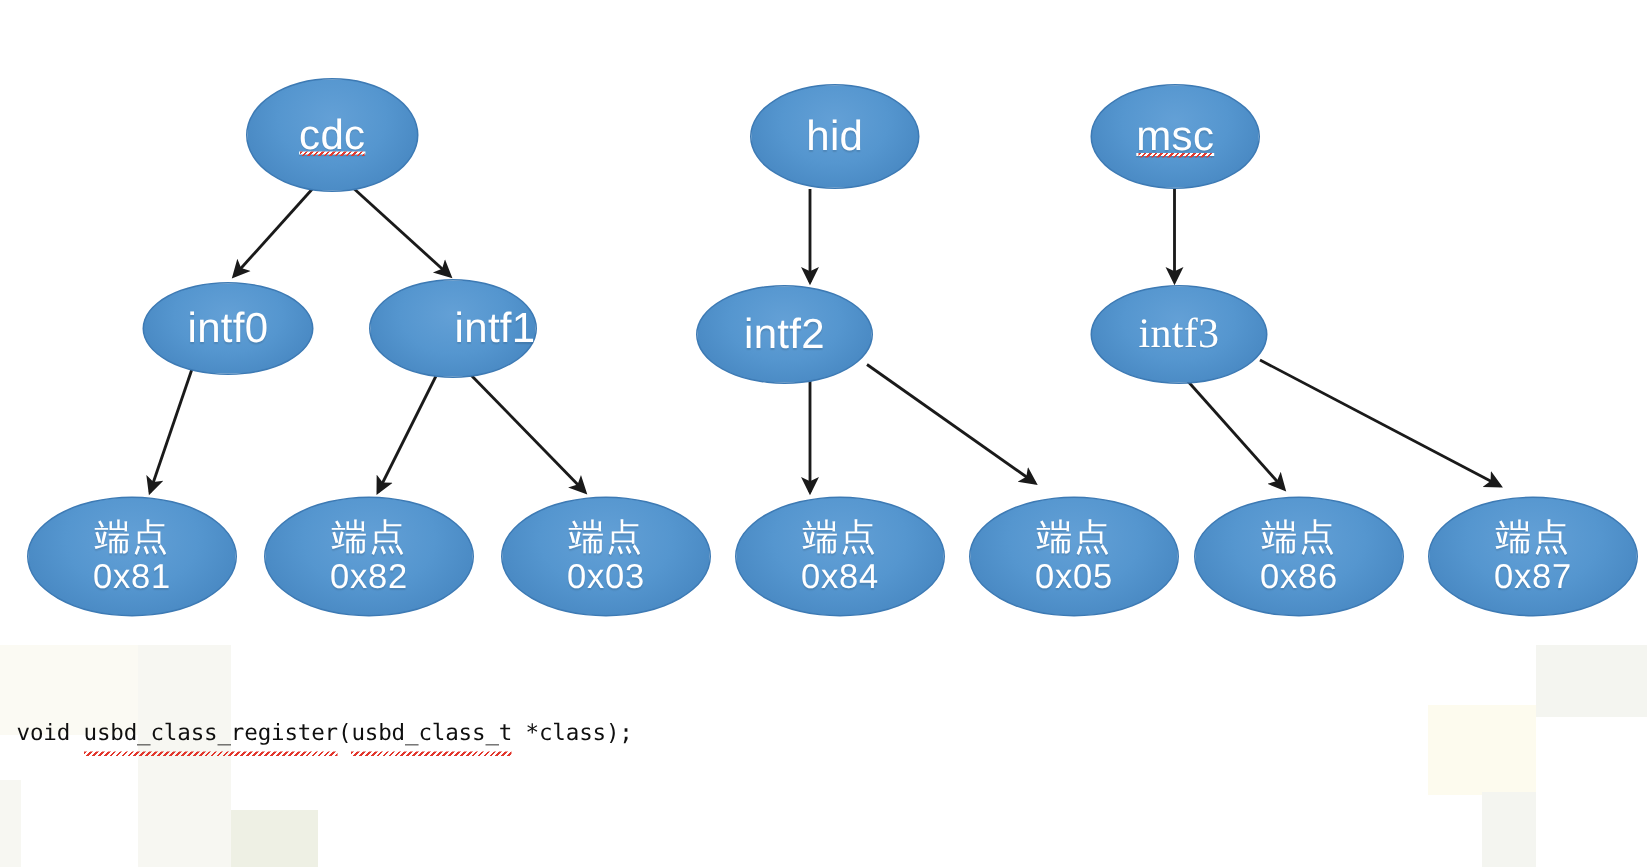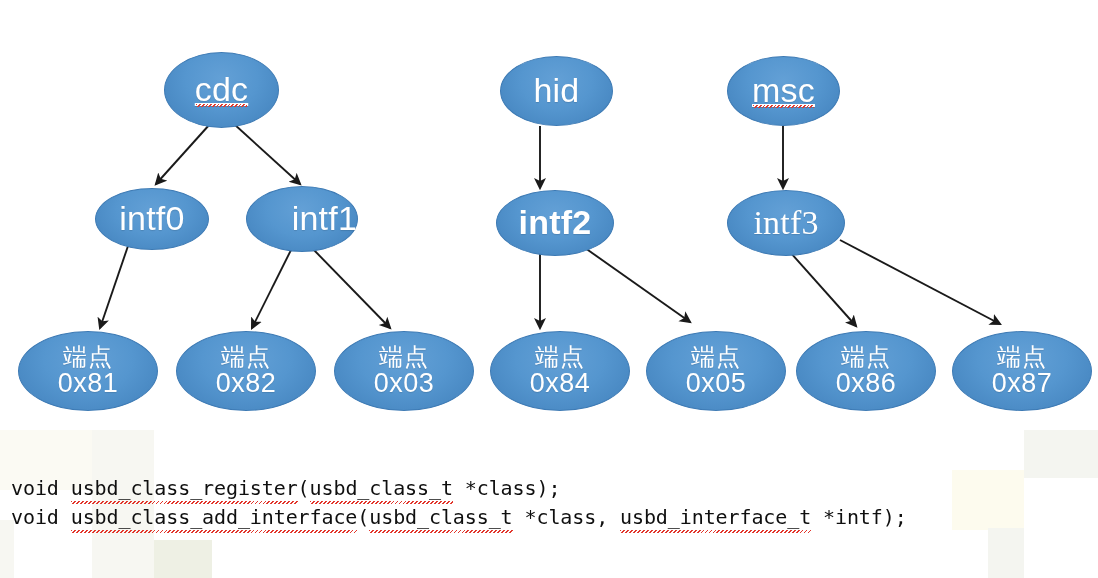--- a/index.html
+++ b/index.html
@@ -50,30 +50,30 @@
     flex-direction: column;
     border-radius: 50%;
     color: #ffffff;
     text-align: center;
     line-height: 1.05;
     box-sizing: border-box;
     border: 1.3px solid #3d7ab4;
     background: radial-gradient(ellipse at 50% 35%, #63a0d6 0%, #5596cf 45%, #4a8ac4 75%, #4484bd 100%);
   }
   .node-label {
-    font-size: 34px;
+    font-size: 28px;
     letter-spacing: 0.2px;
     text-shadow: 0 1px 1px rgba(0,0,0,0.12);
   }
   .node-label.cjk {
     font-size: 24px;
     letter-spacing: 1px;
   }
   .node-sub {
-    font-size: 27px;
+    font-size: 23px;
     letter-spacing: 0.5px;
     text-shadow: 0 1px 1px rgba(0,0,0,0.12);
   }
   
   .squiggle {
     position: relative;
   }
   .squiggle::after {
     content: "";
     position: absolute;
@@ -93,21 +93,21 @@
     text-underline-offset: 2px;
   }
 
   #code {
     position: absolute;
     left: 0;
     top: 470px;
     width: 1098px;
     height: 108px;
     font-family: "DejaVu Sans Mono", "Liberation Mono", monospace;
-    font-size: 20px;
+    font-size: 15px;
     line-height: 29px;
     color: #0f0f0f;
     letter-spacing: -0.1px;
     text-align: right;
   }
   .code-line {
     position: absolute;
     left: 11px;
     white-space: pre;
   }
@@ -172,21 +172,21 @@
         </div>
         <div class="node" style="left: 727px; top: 56px; width: 113px; height: 70px;">
           <span class="node-label squiggle underlined">msc</span>
         </div>
         <div class="node" style="left: 95px; top: 188px; width: 114px; height: 62px;">
           <span class="node-label">intf0</span>
         </div>
         <div class="node" style="left: 246px; top: 186px; width: 112px; height: 66px; align-items: flex-end;">
           <span class="node-label">intf1</span>
         </div>
-        <div class="node" style="left: 496px; top: 190px; width: 118px; height: 66px; font-weight: bold;">
+        <div class="node" style="left: 464px; top: 190px; width: 118px; height: 66px;">
           <span class="node-label">intf2</span>
         </div>
         <div class="node" style="left: 727px; top: 190px; width: 118px; height: 66px; font-family: Liberation Serif, serif;">
           <span class="node-label">intf3</span>
         </div>
         <div class="node" style="left: 18px; top: 331px; width: 140px; height: 80px;">
           <span class="node-label cjk">端点</span>
           <span class="node-sub">0x81</span>
         </div>
         <div class="node" style="left: 176px; top: 331px; width: 140px; height: 80px;">
@@ -211,16 +211,15 @@
         </div>
         <div class="node" style="left: 952px; top: 331px; width: 140px; height: 80px;">
           <span class="node-label cjk">端点</span>
           <span class="node-sub">0x87</span>
         </div>
       </div>
   </div>
 
   <div id="code">
     <div class="code-line" style="top:4px;">void <span class="sq">usbd_class_register</span>(<span class="sq">usbd_class_t</span> *class);</div>
-    <div class="code-line" style="top:33px;">void <span class="sq">usbd_class_add_interface</span>(<span class="sq">usbd_class_t</span> *class, <span class="sq">usbd_interface_t</span> *intf);</div>
   </div>
 
 </div>
 
 </body></html>

